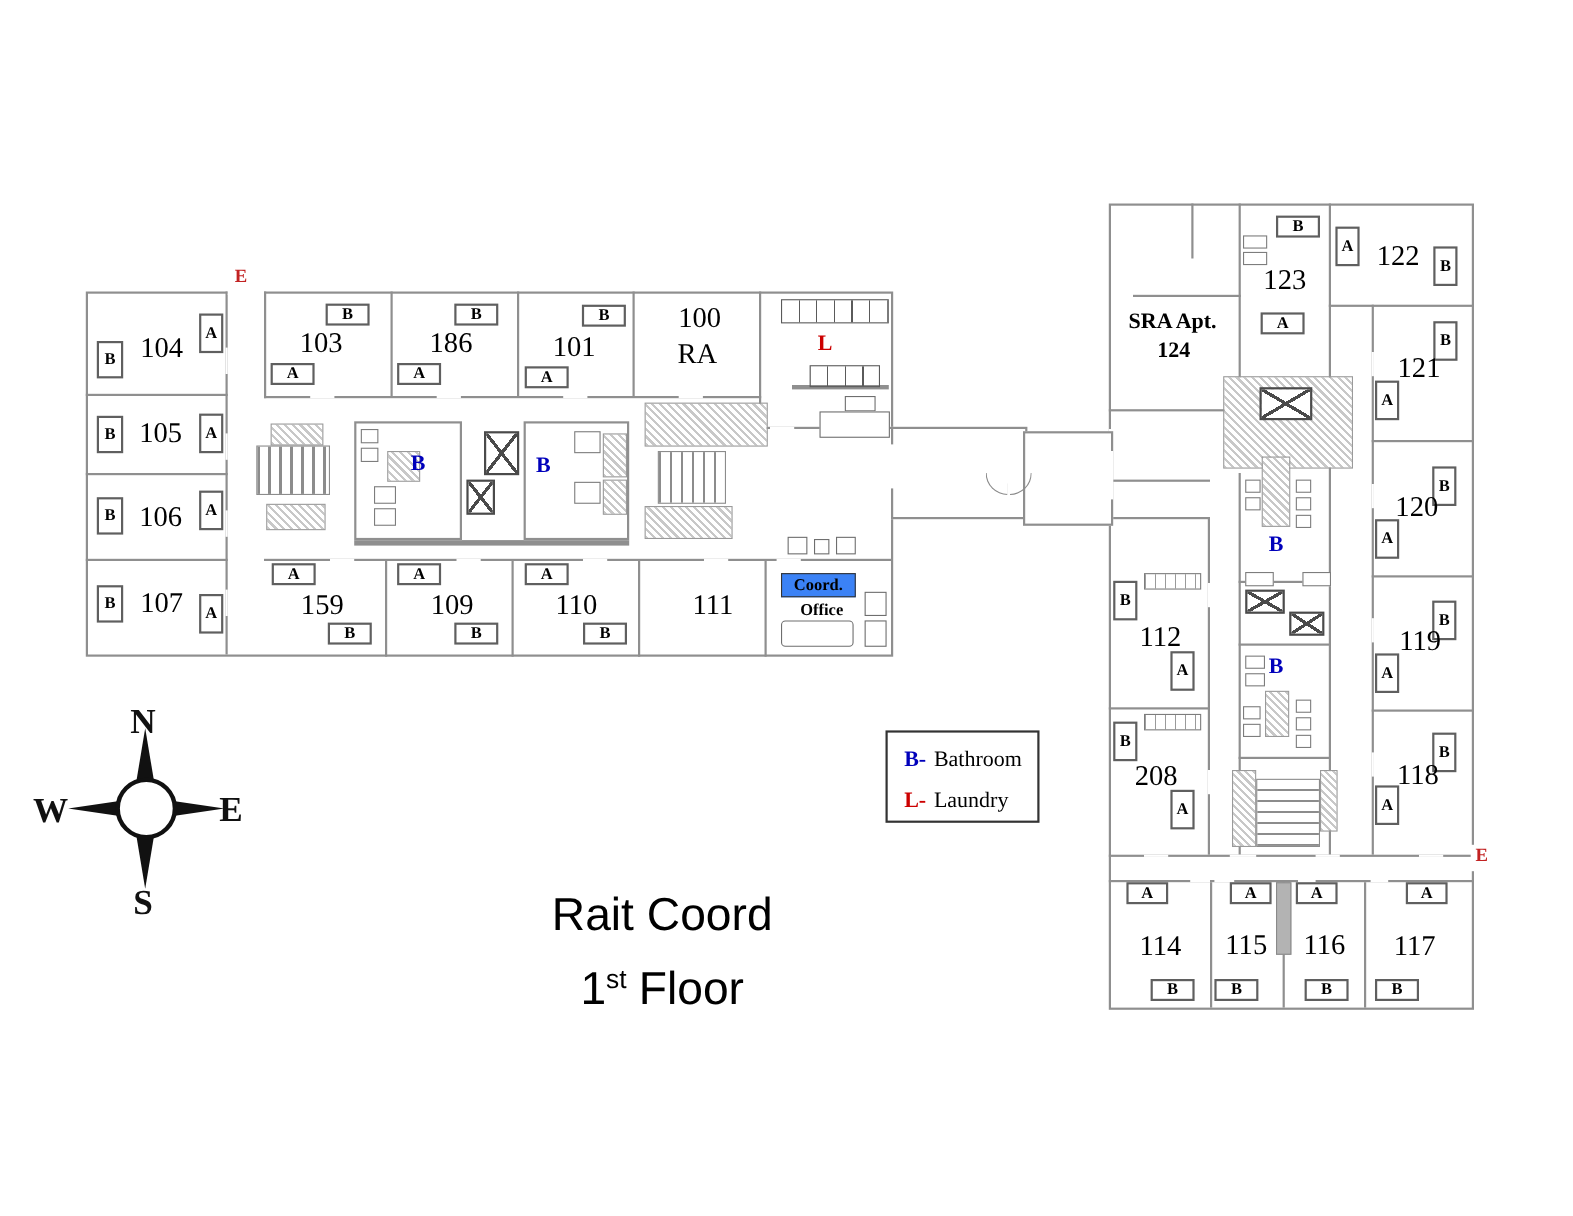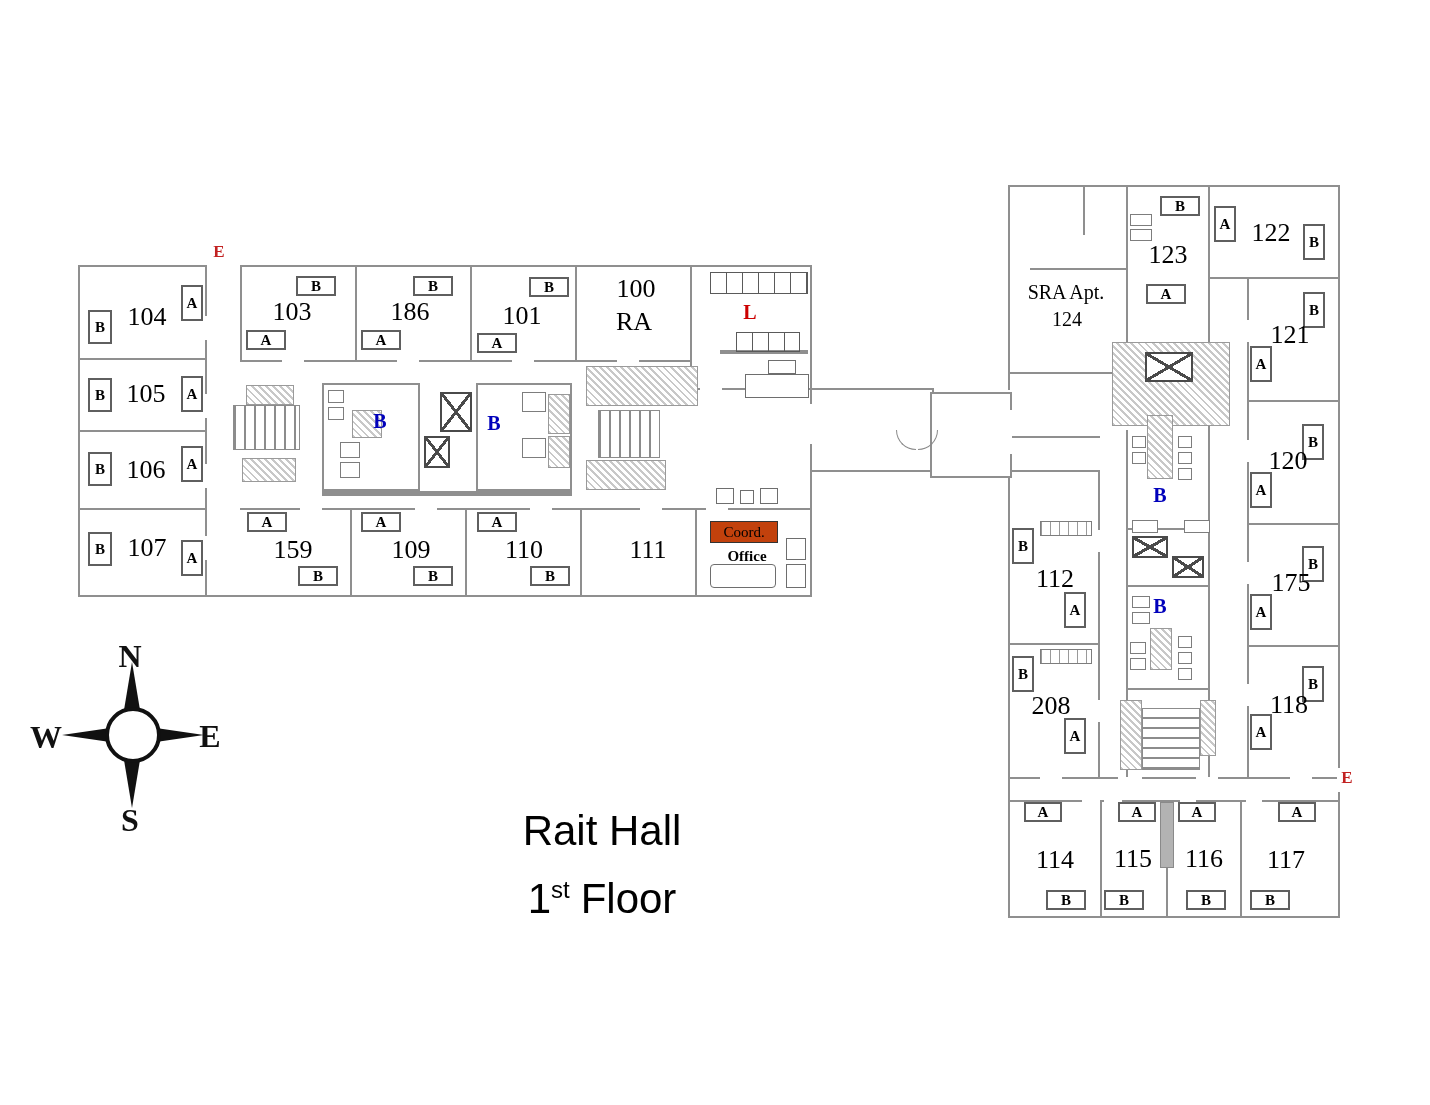--- a/index.html
+++ b/index.html
@@ -19,28 +19,28 @@
   i.fx { border:1px solid #7d7d7d; background:#fff; }
   i.fn { border:1px solid #6e6e6e; background:#fff; }
   i.ds { border:1px solid #7d7d7d; background:repeating-linear-gradient(90deg,#9a9a9a 0 1px,#fff 1px 9px); }
   i.mc { border:1px solid #5a5a5a; background:repeating-linear-gradient(90deg,transparent 0 15px,#5a5a5a 15px 16px); }
   i.gy { background:#b3b3b3; border:1px solid #8a8a8a; }
   .o   { position:absolute; border:2px solid #8f8f8f; background:#fff; }
   .bed { position:absolute; border:2px solid #5f5f5f; background:#fff; display:flex;
          align-items:center; justify-content:center; font-size:15px; font-weight:bold; color:#000; }
   .lbl { position:absolute; transform:translate(-50%,-50%); font-size:26px; color:#000;
          white-space:nowrap; line-height:1; }
-  .s20 { font-size:20px; }
+  .s20 { font-size:20px;font-weight:bold; }
   .s15 { font-size:15px; font-weight:bold; }
   .sym { position:absolute; transform:translate(-50%,-50%); font-weight:bold; font-size:20px; line-height:1; }
   .sym.e { font-size:17px; }
   .arc { position:absolute; border-left:1px solid #8a8a8a; border-bottom:1px solid #8a8a8a; border-radius:0 0 0 100%; }
   .arc.r { transform:scaleX(-1); }
-  .coordbox { position:absolute; border:1px solid #333; background:#c2410c; display:flex;
-              align-items:center; justify-content:center; font-size:15px; font-weight:normal; }
+  .coordbox { position:absolute; border:1px solid #333; background:#3b82f6; display:flex;
+              align-items:center; justify-content:center; font-size:15px; font-weight:bold; }
   .sofa { border-radius:4px; }
   
   .compass { position:absolute; left:28px; top:640px; width:210px; height:200px; }
   .compass-circle { position:absolute; left:77px; top:67px; width:56px; height:56px;
                     border:4px solid #111; border-radius:50%; background:#fff; }
   .spike { position:absolute; width:0; height:0; }
   .spike-n { left:96px; top:22px;  border-left:8px solid transparent; border-right:8px solid transparent; border-bottom:48px solid #111; }
   .spike-s { left:96px; top:120px; border-left:8px solid transparent; border-right:8px solid transparent; border-top:48px solid #111; }
   .spike-w { left:34px; top:88px;  border-top:7px solid transparent; border-bottom:7px solid transparent; border-right:48px solid #111; }
   .spike-e { left:128px; top:88px; border-top:7px solid transparent; border-bottom:7px solid transparent; border-left:48px solid #111; }
@@ -377,21 +377,21 @@
     <div class="bed" style="left:1250px;top:890px;width:40px;height:20px">
         <span>B</span>
       </div>
     
     <div class="lbl s20" style="left:1066px;top:292px">SRA Apt.</div>
     <div class="lbl s20" style="left:1067px;top:319px">124</div>
     <div class="lbl" style="left:1168px;top:255px">123</div>
     <div class="lbl" style="left:1271px;top:233px">122</div>
     <div class="lbl" style="left:1290px;top:335px">121</div>
     <div class="lbl" style="left:1288px;top:461px">120</div>
-    <div class="lbl" style="left:1291px;top:583px">175</div>
+    <div class="lbl" style="left:1291px;top:583px">119</div>
     <div class="lbl" style="left:1289px;top:705px">118</div>
     <div class="lbl" style="left:1055px;top:579px">112</div>
     <div class="lbl" style="left:1051px;top:706px">208</div>
     <div class="lbl" style="left:1055px;top:860px">114</div>
     <div class="lbl" style="left:1133px;top:859px">115</div>
     <div class="lbl" style="left:1204px;top:859px">116</div>
     <div class="lbl" style="left:1286px;top:860px">117</div>
     <div class="sym" style="left: 1160px; top: 495px; color: rgb(0, 0, 187);">B</div>
     <div class="sym" style="left: 1160px; top: 606px; color: rgb(0, 0, 187);">B</div>
     <div class="sym e" style="left: 1347px; top: 777px; color: rgb(194, 34, 34);">E</div>
@@ -414,22 +414,30 @@
     <div class="spike spike-w"></div>
     <div class="spike spike-e"></div>
     <div class="compass-circle"></div>
     <div class="compass-label" style="left:102px;top:16px">N</div>
     <div class="compass-label" style="left:102px;top:180px">S</div>
     <div class="compass-label" style="left:18px;top:97px">W</div>
     <div class="compass-label" style="left:182px;top:96px">E</div>
   </div>
 
   
+  <div class="legend">
+    <div class="legend-row">
+      <span class="legend-key" style="color: rgb(0, 0, 187);">B-</span><span>Bathroom</span>
+    </div>
+    <div class="legend-row">
+      <span class="legend-key" style="color: rgb(204, 0, 0);">L-</span><span>Laundry</span>
+    </div>
+  </div>
 
   
   <div class="title">
-    <div class="title-line1">Rait Hall</div>
+    <div class="title-line1">Rait Coord</div>
     <div class="title-line2">
       <span>1</span><sup>st</sup><span class="floor-word">Floor</span>
     </div>
   </div>
 
 </div>
 
 </body></html>

